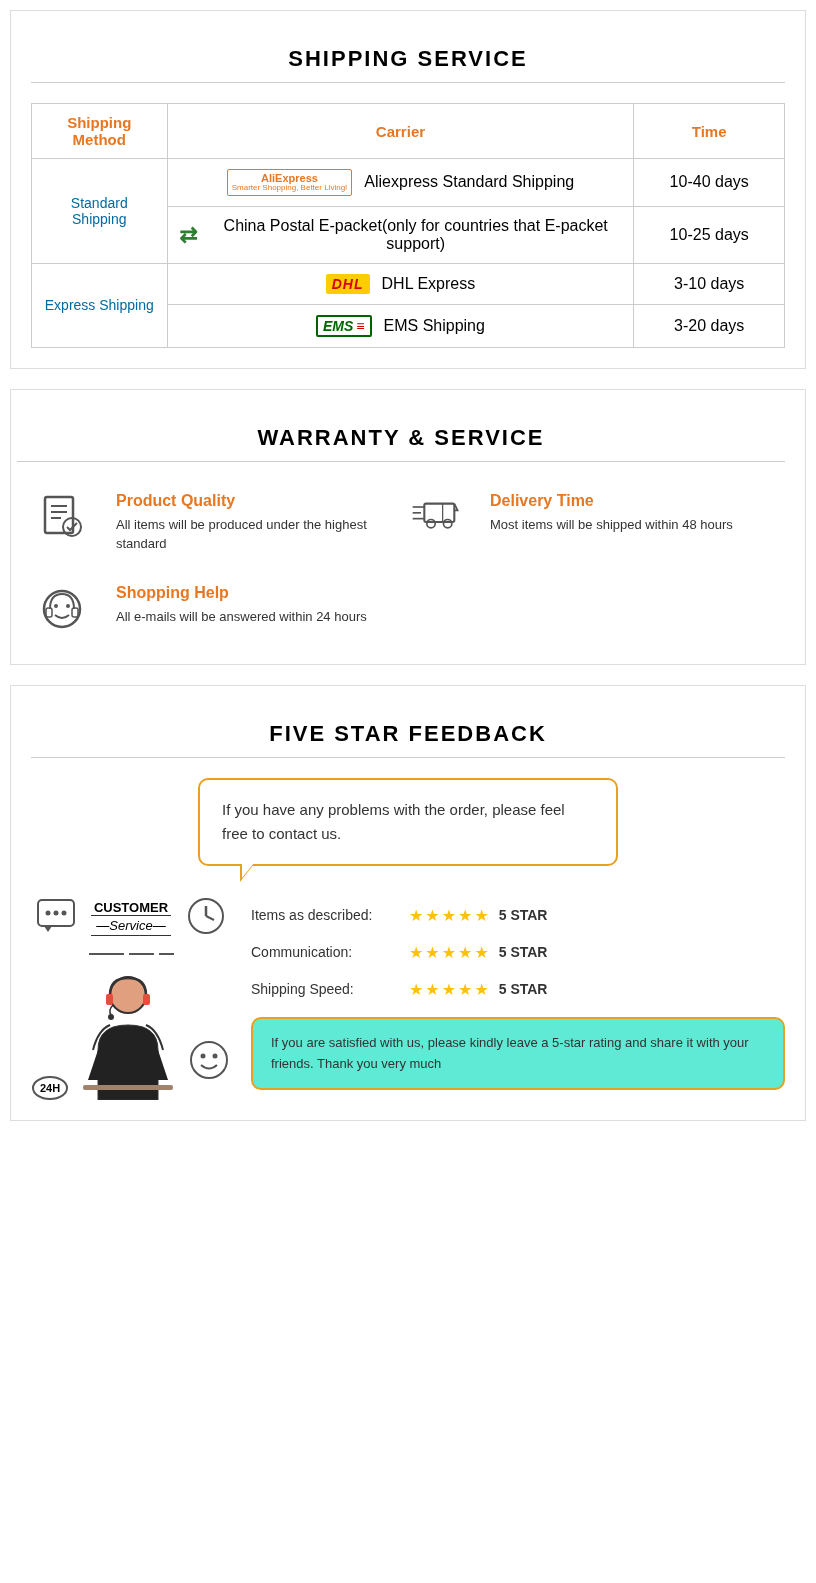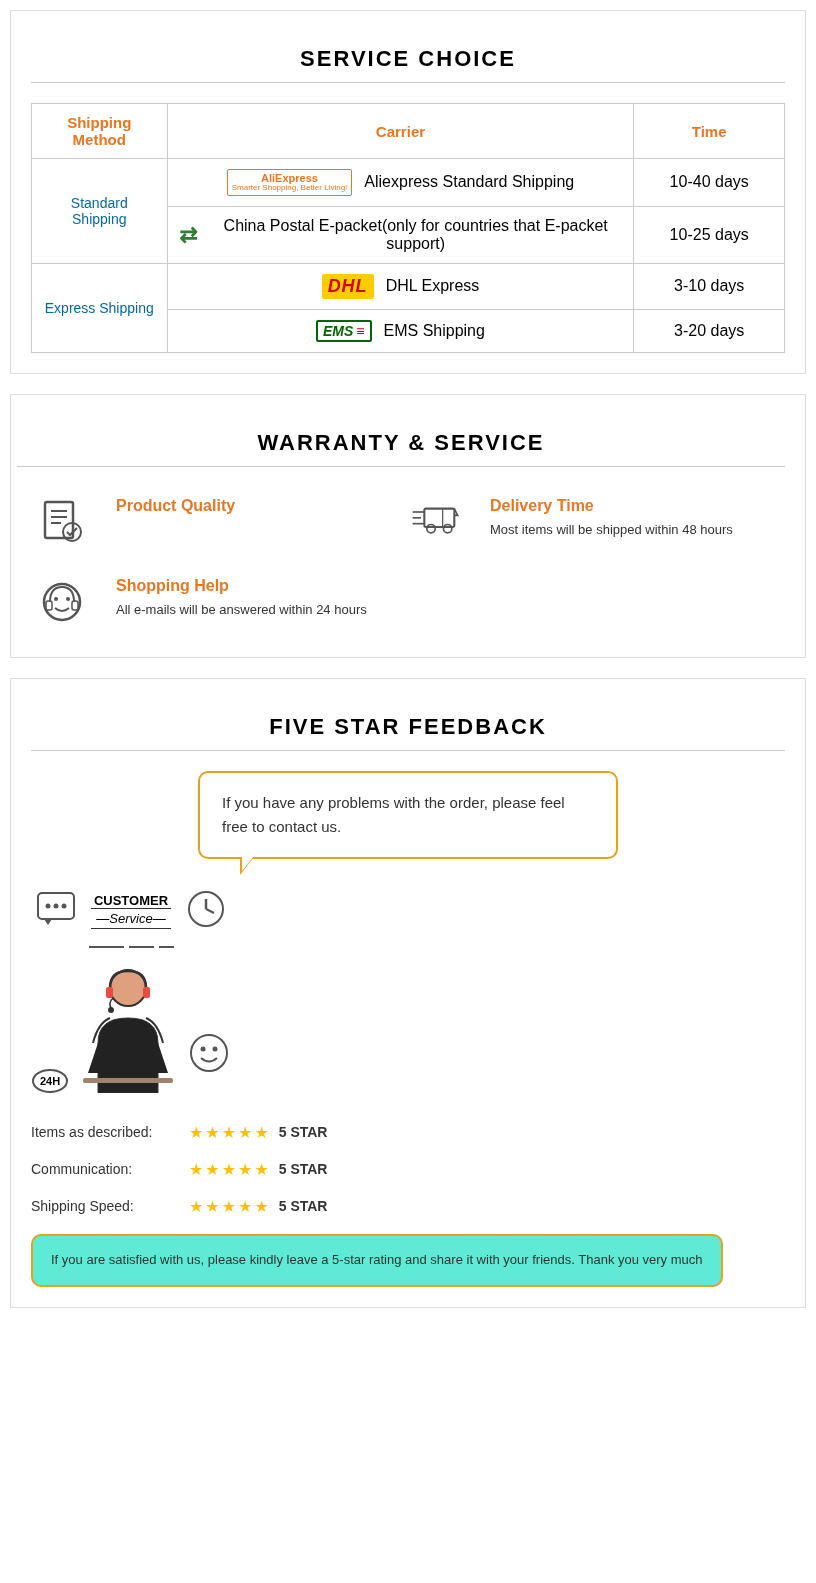--- a/index.html
+++ b/index.html
@@ -84,21 +84,21 @@
       font-size: 22px;
       color: #2e7d32;
       font-weight: bold;
     }
 
     
     .logo-dhl {
       background: #FFCC00;
       color: #D40511;
       font-weight: bold;
-      font-size: 18px;
+      font-size: 14px;
       padding: 2px 6px;
       border-radius: 2px;
       letter-spacing: 1px;
       font-style: italic;
     }
 
     
     .logo-ems {
       color: #006400;
       font-weight: bold;
@@ -176,21 +176,20 @@
       border-width: 15px 12px 0 0;
       border-style: solid;
       border-color: #fff transparent transparent transparent;
       z-index: 1;
     }
 
     .feedback-bottom {
       display: flex;
       gap: 20px;
       align-items: flex-start;
-      flex-direction: column;
     }
 
     .customer-service-icon {
       flex-shrink: 0;
       width: 200px;
       text-align: center;
     }
 
     .cs-graphic {
       display: flex;
@@ -246,21 +245,21 @@
       display: flex;
       align-items: center;
       justify-content: center;
       gap: 12px;
     }
   </style>
 </head>
 <body>
 
 <div class="section">
-  <div class="section-title">SERVICE CHOICE</div>
+  <div class="section-title">SHIPPING SERVICE</div>
 
   <table class="shipping-table">
     <thead>
       <tr>
         <th class="col-method">Shipping Method</th>
         <th class="col-carrier">Carrier</th>
         <th class="col-time">Time</th>
       </tr>
     </thead>
     <tbody>
@@ -324,20 +323,21 @@
           <rect x="8" y="5" width="28" height="36" rx="2" stroke="#555" stroke-width="2.5" fill="none"></rect>
           <line x1="14" y1="14" x2="30" y2="14" stroke="#555" stroke-width="2"></line>
           <line x1="14" y1="20" x2="30" y2="20" stroke="#555" stroke-width="2"></line>
           <line x1="14" y1="26" x2="24" y2="26" stroke="#555" stroke-width="2"></line>
           <circle cx="35" cy="35" r="9" stroke="#555" stroke-width="2" fill="none"></circle>
           <polyline points="30,35 33,38 40,31" stroke="#555" stroke-width="2" fill="none"></polyline>
         </svg>
       </div>
       <div class="warranty-text-block">
         <div class="title">Product Quality</div>
+        <div class="desc">All items will be produced under the highest standard</div>
       </div>
     </div>
 
 
     <div class="warranty-item">
       <div class="warranty-icon-svg">
         <svg viewBox="0 0 60 50" fill="none" xmlns="http://www.w3.org/2000/svg">
 
           <line x1="2" y1="18" x2="16" y2="18" stroke="#555" stroke-width="2"></line>
           <line x1="2" y1="25" x2="12" y2="25" stroke="#555" stroke-width="2"></line>

